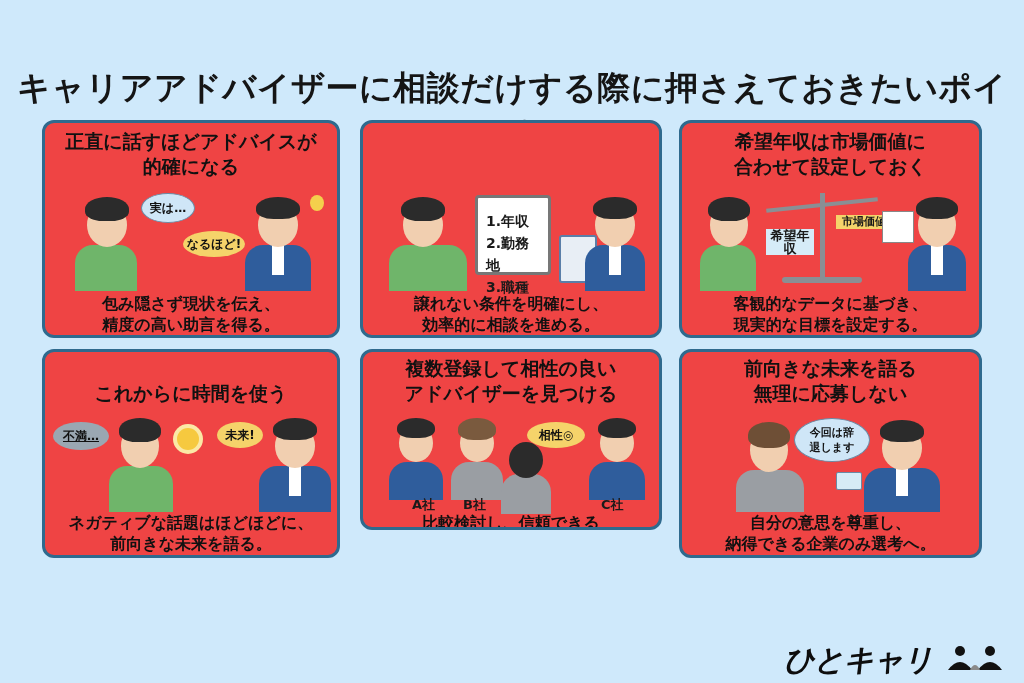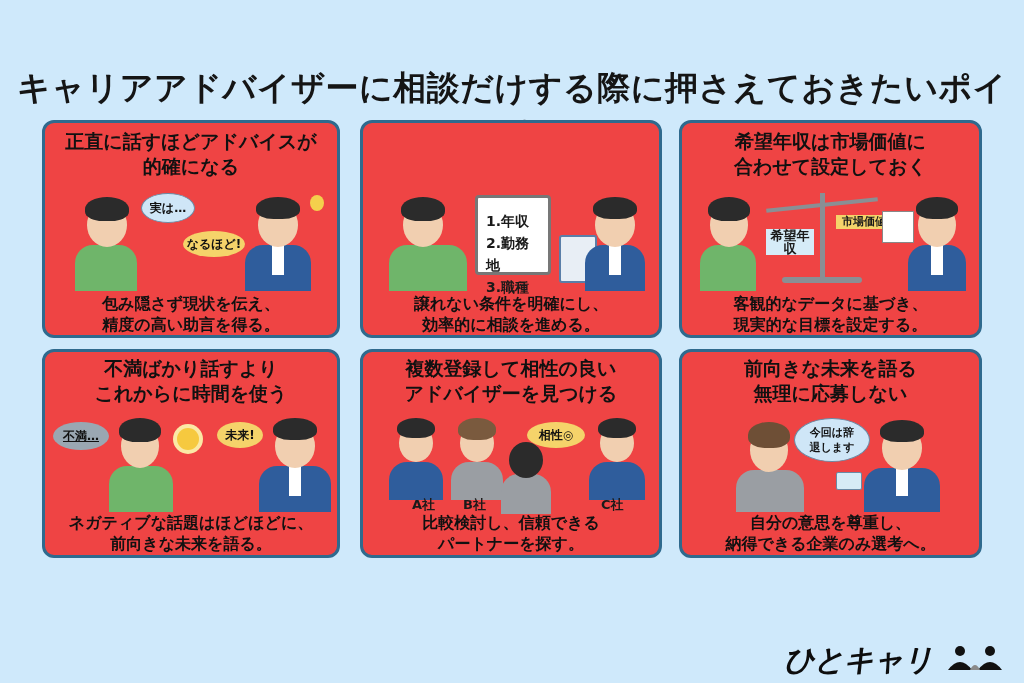--- a/index.html
+++ b/index.html
@@ -111,21 +111,21 @@
     </div>
   </div>
   <div class="desc" style="top:170px;">
     <span>客観的なデータに基づき、</span><br>
     <span>現実的な目標を設定する。</span>
   </div>
 </div>
 
 <div class="card" style="left:42px;top:349px;width:298px;height:209px;">
   <h2 style="top:4px;">
-    <span>不満ばかり話すより</span><br>
+    <br>
     <span>これからに時間を使う</span>
   </h2>
   <div class="illus" style="top:56px;height:104px;">
     <div class="bubble b-gray" style="left:8px;top:14px;width:56px;height:28px;text-decoration:underline;">不満…</div>
     <div class="person" style="left:64px;top:6px;">
       <div class="body green" style="left:0;top:52px;width:64px;height:46px;"></div>
       <div class="head" style="left:12px;top:10px;width:38px;height:44px;"></div>
       <div class="hair" style="left:10px;top:4px;width:42px;height:24px;"></div>
     </div>
     <div style="position:absolute;left:132px;top:20px;width:22px;height:22px;border-radius:50%;background:#f6c93f;box-shadow:0 0 0 4px #fbe9a6;"></div>
@@ -136,21 +136,21 @@
       <div class="head" style="left:16px;top:12px;width:40px;height:44px;"></div>
       <div class="hair" style="left:14px;top:6px;width:44px;height:22px;"></div>
     </div>
   </div>
   <div class="desc" style="top:160px;">
     <span>ネガティブな話題はほどほどに、</span><br>
     <span>前向きな未来を語る。</span>
   </div>
 </div>
 
-<div class="card" style="left:360px;top:349px;width:302px;height:209px;">
+<div class="card" style="left:360px;top:349px;width:302px;height:181px;">
   <h2 style="top:4px;">
     <span>複数登録して相性の良い</span><br>
     <span>アドバイザーを見つける</span>
   </h2>
   <div class="illus" style="top:56px;height:104px;">
     <div class="person" style="left:26px;top:8px;">
       <div class="body suit" style="left:0;top:46px;width:54px;height:38px;"></div>
       <div class="head" style="left:10px;top:8px;width:34px;height:38px;"></div>
       <div class="hair" style="left:8px;top:2px;width:38px;height:20px;"></div>
     </div>

